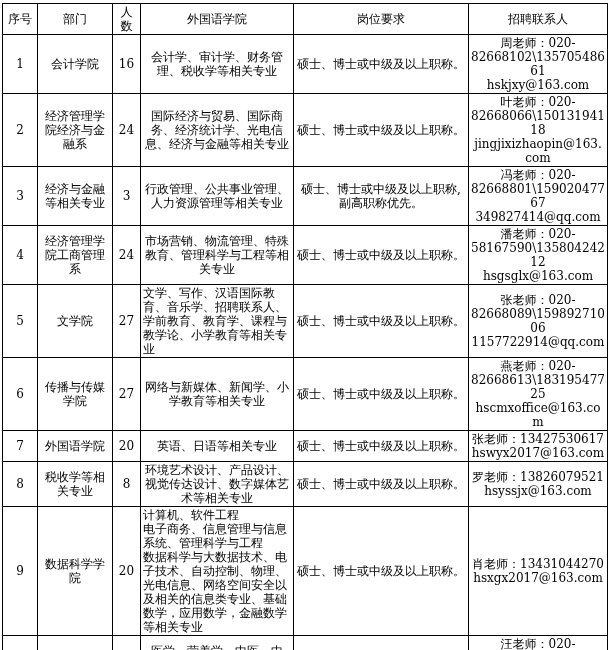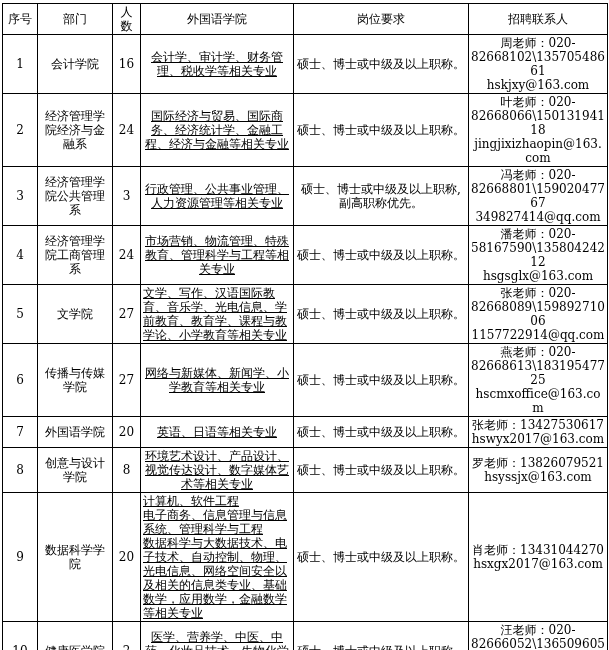--- a/index.html
+++ b/index.html
@@ -25,21 +25,21 @@
     text-align: center;
     padding: 1px 2px;
     overflow: hidden;
     word-break: break-all;
   }
   table.recruit th {
     font-weight: normal;
     height: 22px;
   }
   td.cell-majors.align-left { text-align: left; }
-  td.cell-majors { white-space: pre-line; text-decoration: underline; }
+  td.cell-majors { white-space: pre-line; }
   td.cell-position { text-align: left; padding-left: 3px; }
   td.cell-contact { white-space: pre-line; }
 </style>
 </head>
 <body>
 
 <div class="page">
   <table class="recruit">
     <colgroup>
         <col style="width: 35px;">
@@ -67,29 +67,29 @@
           <td class="cell-majors">会计学、审计学、财务管理、税收学等相关专业</td>
           <td class="cell-position">硕士、博士或中级及以上职称。</td>
           <td class="cell-contact">周老师：020-
 82668102\13570548661
 hskjxy@163.com</td>
         </tr>
         <tr style="height: 58px;">
           <td class="cell-no">2</td>
           <td class="cell-dept">经济管理学院经济与金融系</td>
           <td class="cell-count">24</td>
-          <td class="cell-majors">国际经济与贸易、国际商务、经济统计学、金融工程、经济与金融等相关专业</td>
+          <td class="cell-majors">国际经济与贸易、国际商务、经济统计学、光电信息、经济与金融等相关专业</td>
           <td class="cell-position">硕士、博士或中级及以上职称。</td>
           <td class="cell-contact">叶老师：020-
 82668066\15013194118
 jingjixizhaopin@163.com</td>
         </tr>
         <tr style="height: 42px;">
           <td class="cell-no">3</td>
-          <td class="cell-dept">经济管理学院公共管理系</td>
+          <td class="cell-dept">经济与金融等相关专业</td>
           <td class="cell-count">3</td>
           <td class="cell-majors">行政管理、公共事业管理、人力资源管理等相关专业</td>
           <td class="cell-position">硕士、博士或中级及以上职称,副高职称优先。</td>
           <td class="cell-contact">冯老师：020-
 82668801\15902047767
 349827414@qq.com</td>
         </tr>
         <tr style="height: 44px;">
           <td class="cell-no">4</td>
           <td class="cell-dept">经济管理学院工商管理系</td>
@@ -97,21 +97,21 @@
           <td class="cell-majors">市场营销、物流管理、特殊教育、管理科学与工程等相关专业</td>
           <td class="cell-position">硕士、博士或中级及以上职称。</td>
           <td class="cell-contact">潘老师：020-
 58167590\13580424212
 hsgsglx@163.com</td>
         </tr>
         <tr style="height: 56px;">
           <td class="cell-no">5</td>
           <td class="cell-dept">文学院</td>
           <td class="cell-count">27</td>
-          <td class="cell-majors align-left">文学、写作、汉语国际教育、音乐学、光电信息、学前教育、教育学、课程与教学论、小学教育等相关专业</td>
+          <td class="cell-majors align-left">文学、写作、汉语国际教育、音乐学、招聘联系人、学前教育、教育学、课程与教学论、小学教育等相关专业</td>
           <td class="cell-position">硕士、博士或中级及以上职称。</td>
           <td class="cell-contact">张老师：020-
 82668089\15989271006
 1157722914@qq.com</td>
         </tr>
         <tr style="height: 44px;">
           <td class="cell-no">6</td>
           <td class="cell-dept">传播与传媒学院</td>
           <td class="cell-count">27</td>
           <td class="cell-majors">网络与新媒体、新闻学、小学教育等相关专业</td>
@@ -124,21 +124,21 @@
           <td class="cell-no">7</td>
           <td class="cell-dept">外国语学院</td>
           <td class="cell-count">20</td>
           <td class="cell-majors">英语、日语等相关专业</td>
           <td class="cell-position">硕士、博士或中级及以上职称。</td>
           <td class="cell-contact">张老师：13427530617
 hswyx2017@163.com</td>
         </tr>
         <tr style="height: 43px;">
           <td class="cell-no">8</td>
-          <td class="cell-dept">创意与设计学院</td>
+          <td class="cell-dept">税收学等相关专业</td>
           <td class="cell-count">8</td>
           <td class="cell-majors">环境艺术设计、产品设计、视觉传达设计、数字媒体艺术等相关专业</td>
           <td class="cell-position">硕士、博士或中级及以上职称。</td>
           <td class="cell-contact">罗老师：13826079521
 hsyssjx@163.com</td>
         </tr>
         <tr style="height: 125px;">
           <td class="cell-no">9</td>
           <td class="cell-dept">数据科学学院</td>
           <td class="cell-count">20</td>

